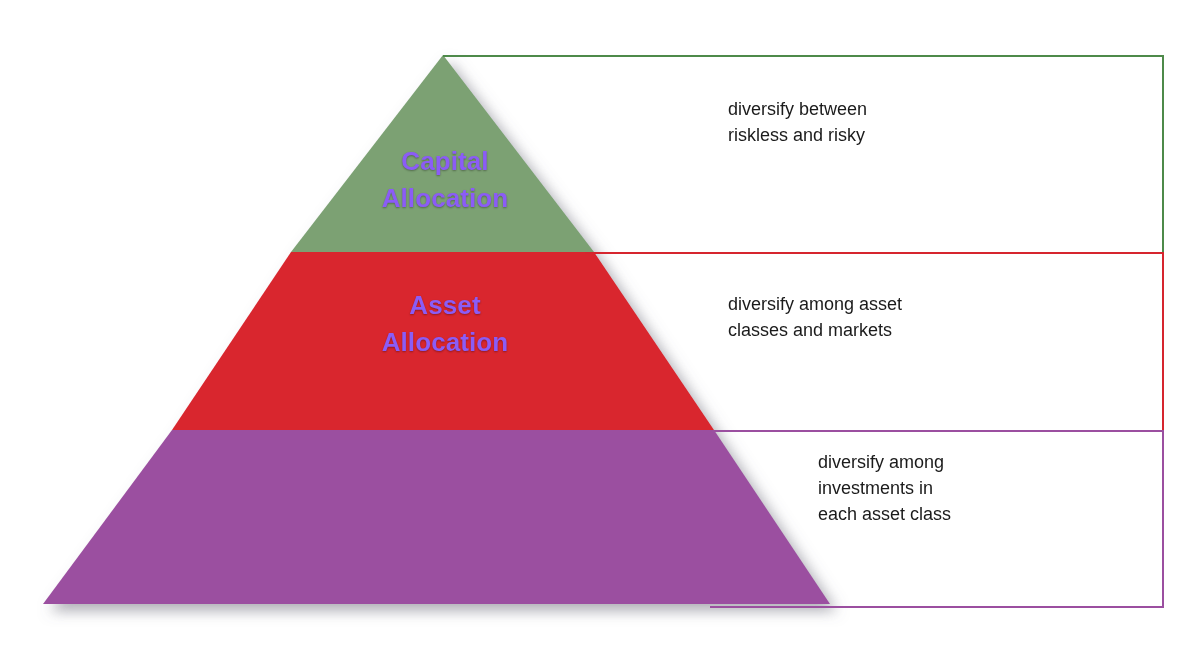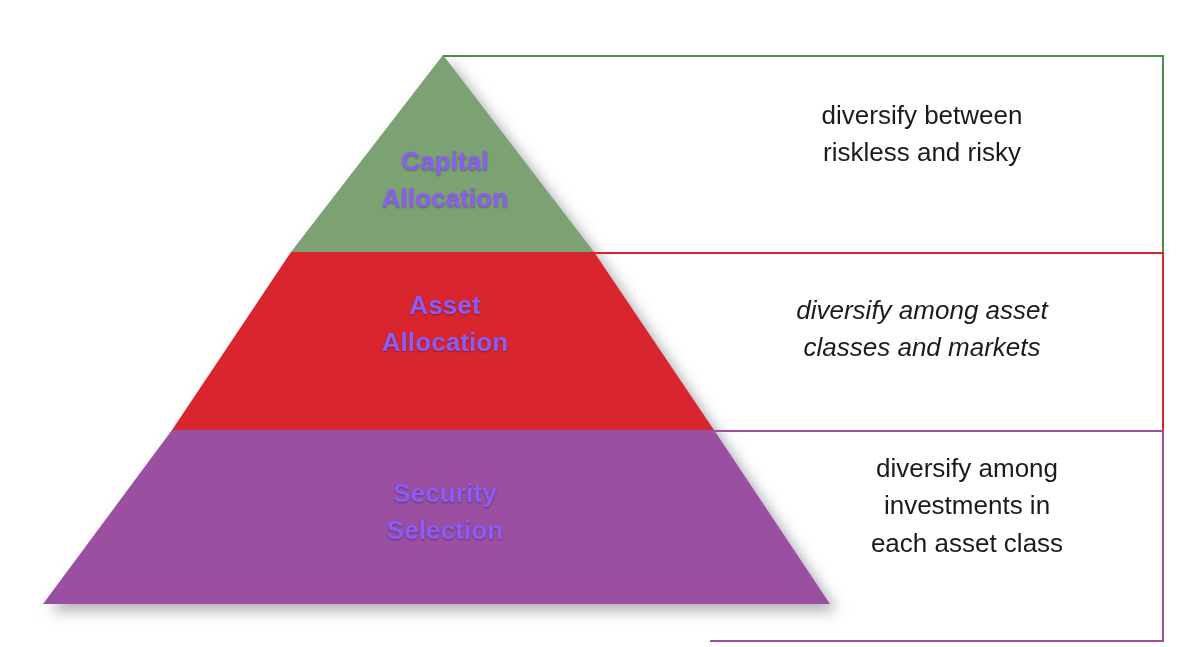--- a/index.html
+++ b/index.html
@@ -51,24 +51,24 @@
   #label-security { left: 300px; top: 475px; width: 290px; }
 
   
   .callout {
     position: absolute;
     box-sizing: border-box;
     background: transparent;
   }
   .callout-text {
     position: absolute;
-    right: 30px;
-    text-align: center;
+    right: 14px;
+    text-align: left;
     color: #1b1b1b;
-    font-size: 26px;
+    font-size: 18px;
     line-height: 1.44;
     white-space: pre-line;
   }
 
   #callout-capital {
     left: 443px;
     top: 55px;
     width: 721px;
     height: 198px;
     border-top: 2.5px solid #4e8a4a;
@@ -76,29 +76,28 @@
   }
   #callout-capital .callout-text { top: 40px; width: 420px; }
 
   #callout-asset {
     left: 585px;
     top: 252px;
     width: 579px;
     height: 208px;
     border-top: 2.5px solid #d6252e;
     border-right: 2.5px solid #d6252e;
-    font-style: italic;
   }
   #callout-asset .callout-text { top: 38px; width: 420px; }
 
   #callout-security {
     left: 710px;
     top: 430px;
     width: 454px;
-    height: 212px;
+    height: 178px;
     border-top: 2.5px solid #9b4fa0;
     border-right: 2.5px solid #9b4fa0;
     border-bottom: 2.5px solid #9b4fa0;
   }
   #callout-security .callout-text { top: 18px; width: 330px; }
 </style>
 </head>
 <body>
 
 <div id="stage">
@@ -121,22 +120,20 @@
       </g>
     </svg>
   </div>
 
   <div class="band-label" id="label-capital">Capital
 Allocation</div>
 
   <div class="band-label" id="label-asset">Asset
 Allocation</div>
 
-  <div class="band-label" id="label-security">Security
-Selection</div>
 
   <div class="callout" id="callout-capital">
     <div class="callout-text">diversify between
 riskless and risky</div>
   </div>
 
   <div class="callout" id="callout-asset">
     <div class="callout-text">diversify among asset
 classes and markets</div>
   </div>

